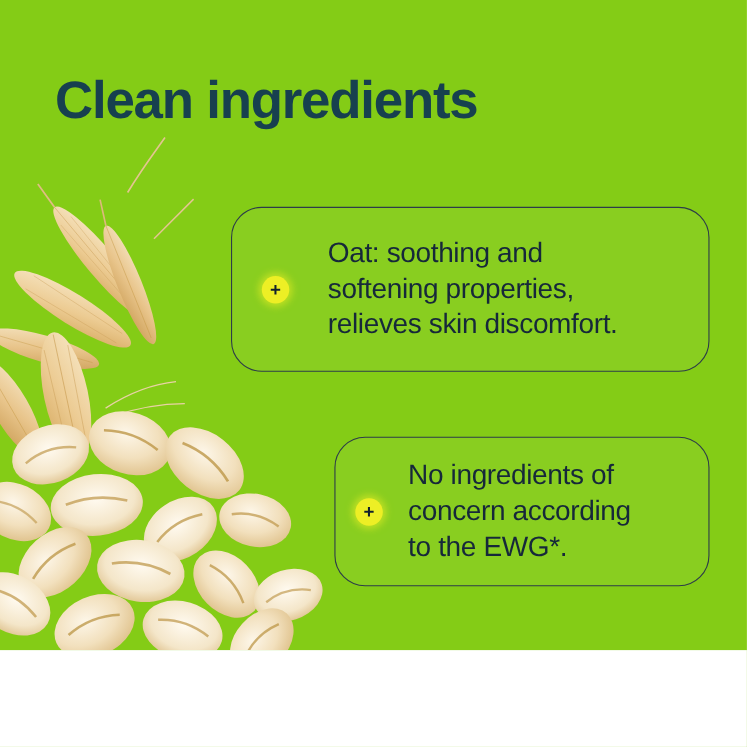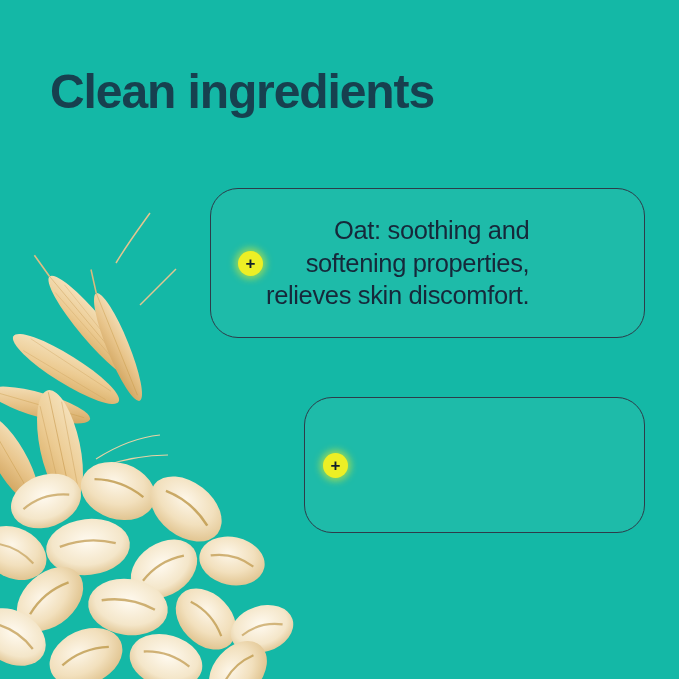--- a/index.html
+++ b/index.html
@@ -9,22 +9,22 @@
   body {
     width: 679px;
     height: 679px;
     overflow: hidden;
     font-family: "Liberation Sans", sans-serif;
   }
 
   #stage {
     position: relative;
     width: 679px;
-    height: 679px;
-    background: #14b8a6;
+    height: 591px;
+    background: #84cc16;
     overflow: hidden;
   }
 
   
   #oat-photo {
     position: absolute;
     left: 0;
     bottom: 0;
     width: 300px;
     height: 470px;
@@ -86,21 +86,21 @@
   #fact-card-1 .plus-badge { margin-left: 27px; }
   #fact-card-2 .plus-badge { margin-left: 18px; }
 
   .fact-text {
     color: #16283a;
     font-size: 25.5px;
     line-height: 1.28;
     letter-spacing: -0.35px;
     white-space: pre-line;
   }
-  #fact-card-1 .fact-text { margin-left: 3px; text-align: right; }
+  #fact-card-1 .fact-text { margin-left: 35px; }
   #fact-card-2 .fact-text { margin-left: 23px; }
 
   
   #footnote {
     position: absolute;
     right: 34px;
     top: 636px;
     font-size: 18px;
     font-style: italic;
     color: #1b2b3a;
@@ -250,16 +250,19 @@
 
   <div class="fact-card" id="fact-card-1">
     <span class="plus-badge">+</span>
     <span class="fact-text">Oat: soothing and
 softening properties,
 relieves skin discomfort.</span>
   </div>
 
   <div class="fact-card" id="fact-card-2">
     <span class="plus-badge">+</span>
+    <span class="fact-text">No ingredients of
+concern according
+to the EWG*.</span>
   </div>
 
 
 </div>
 
 </body></html>

